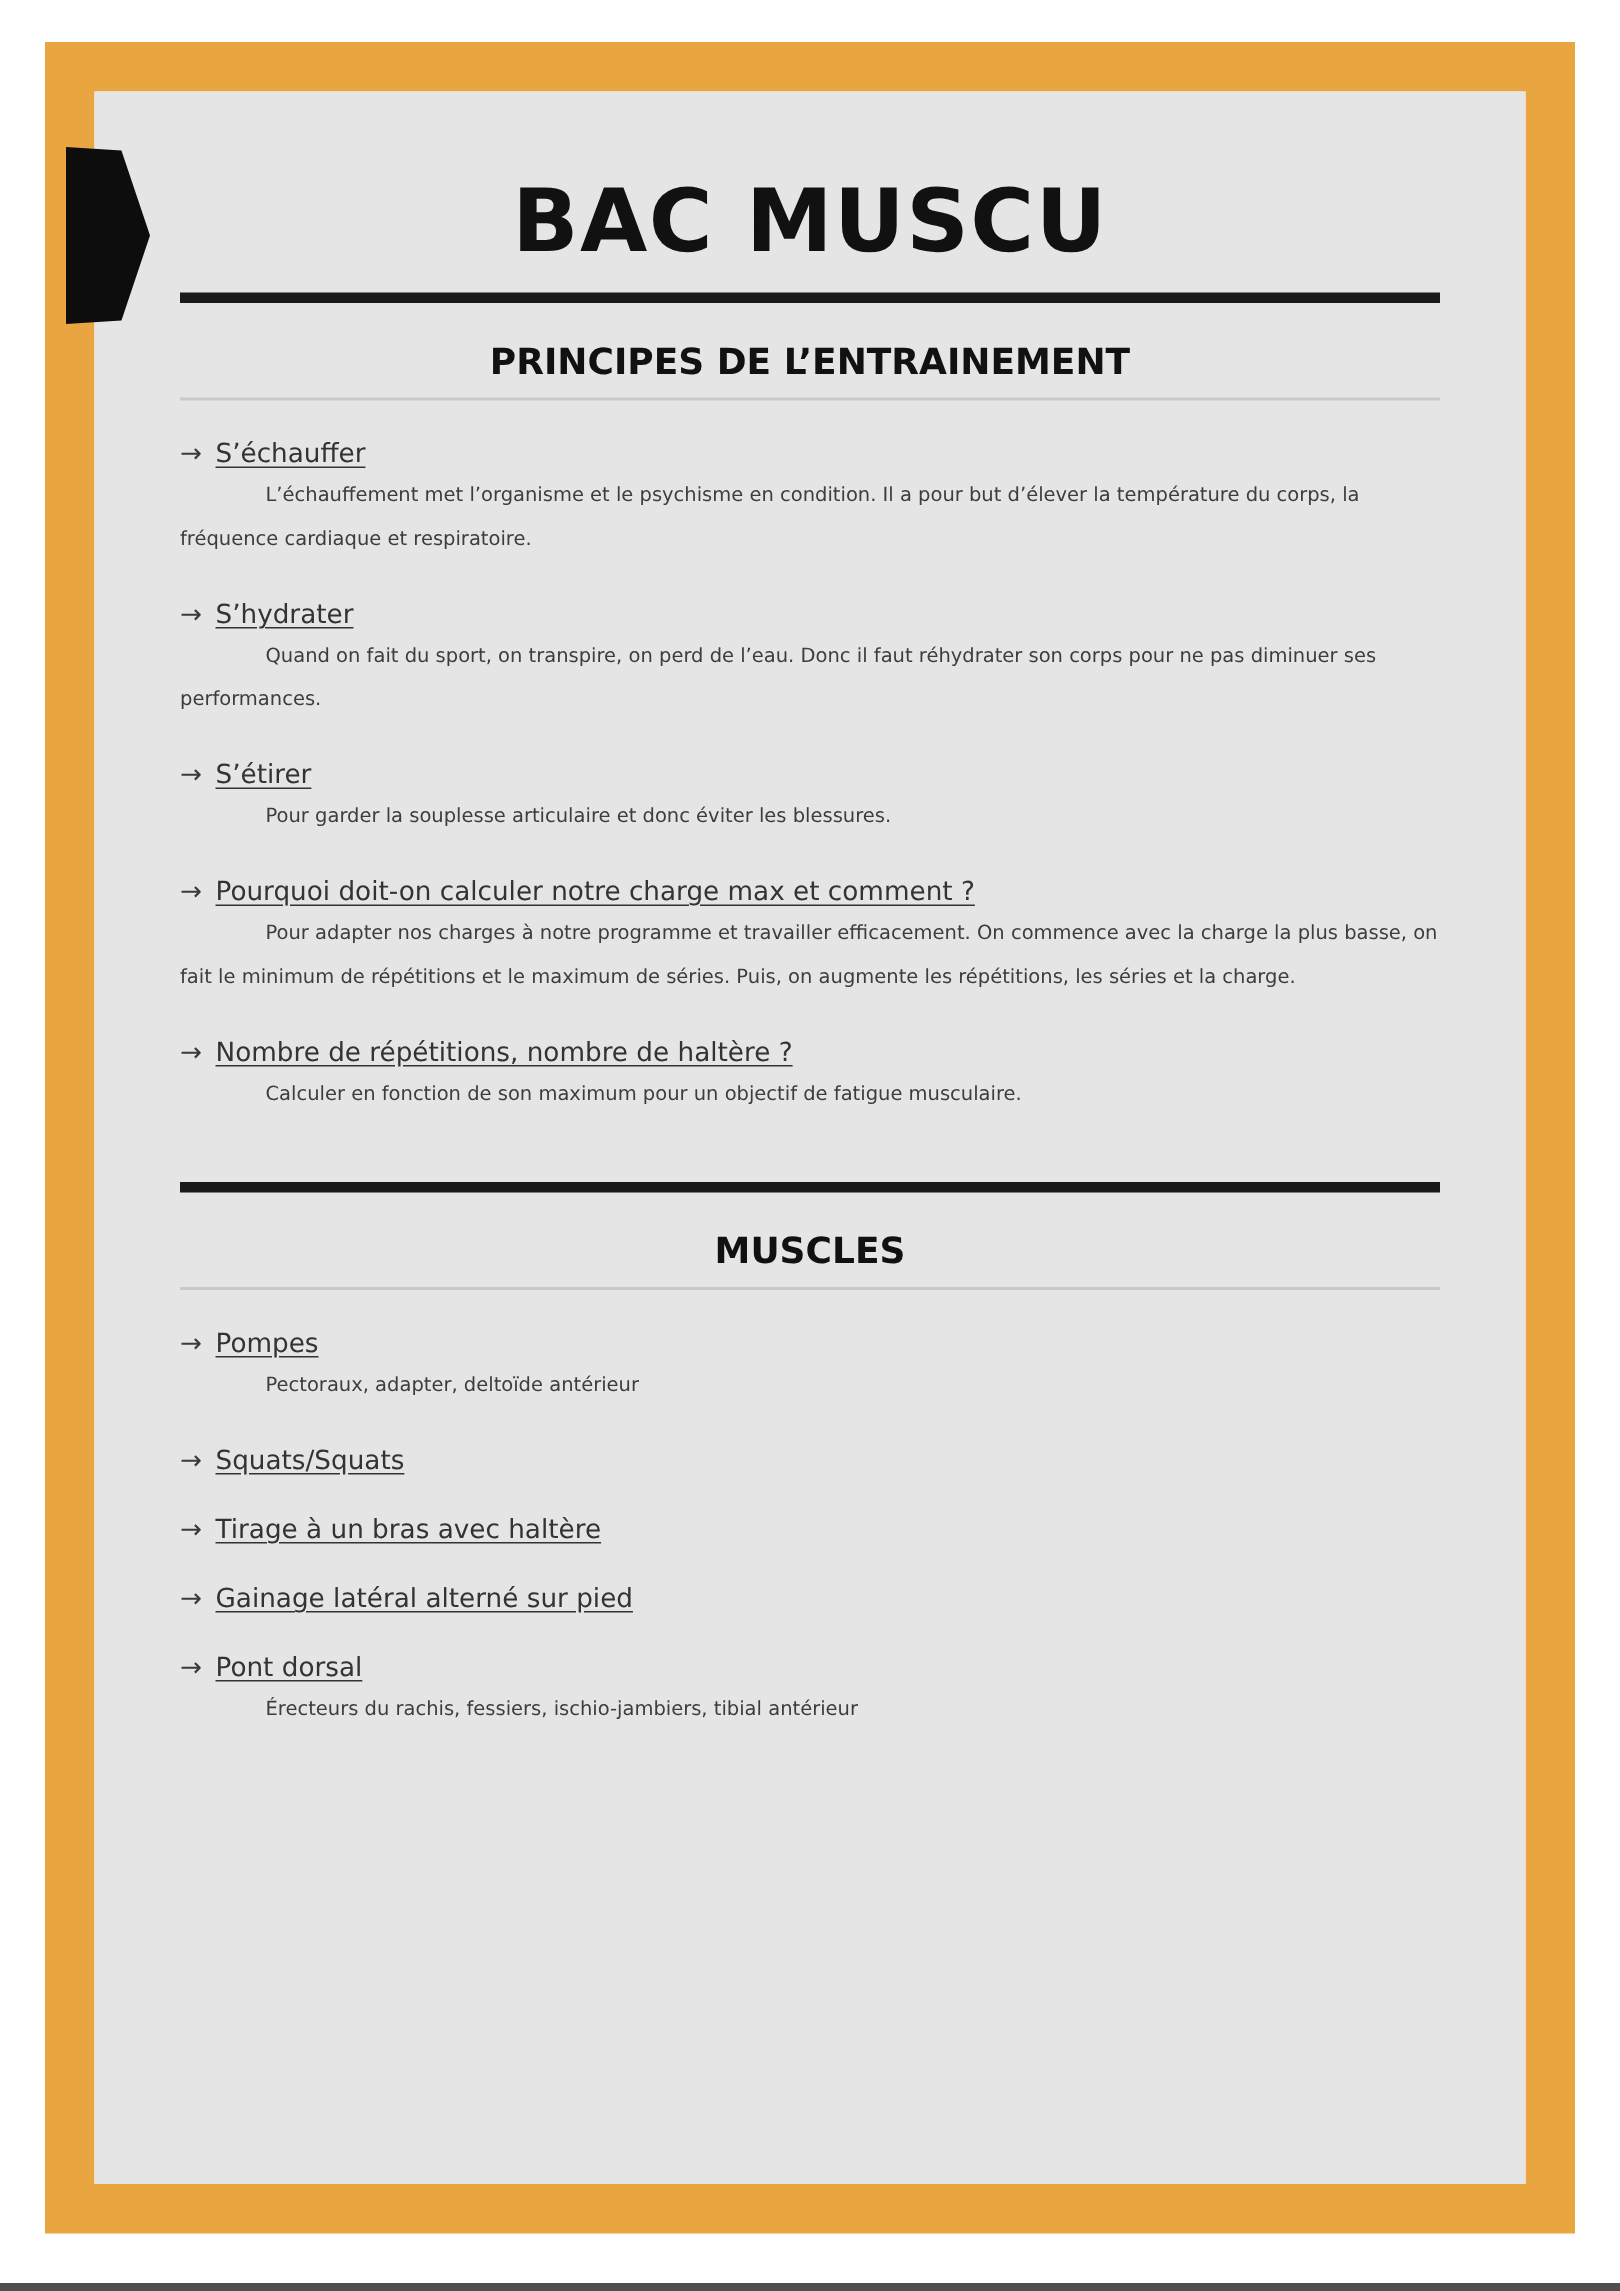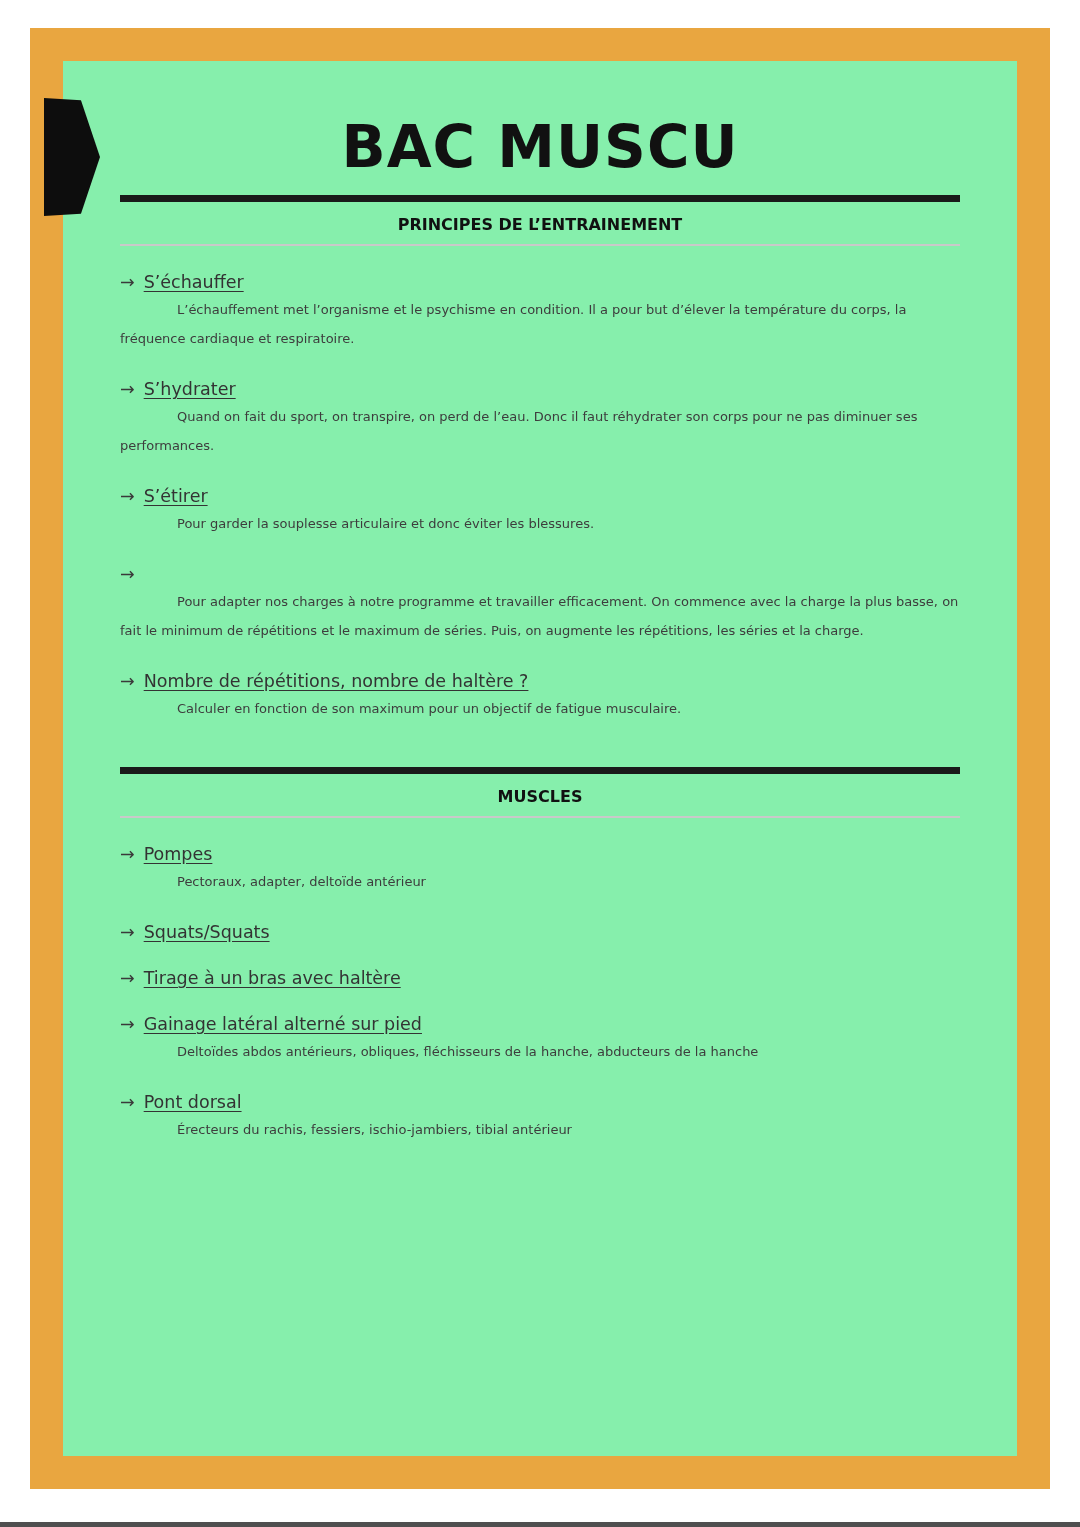--- a/index.html
+++ b/index.html
@@ -18,21 +18,21 @@
     position: absolute;
     top: 28px; left: 30px; right: 30px; bottom: 38px;
     border: 33px solid #E9A640;
     background: #ffffff;
   }
 
   
   .page {
     position: absolute;
     top: 61px; left: 63px; right: 63px; bottom: 71px;
-    background: #86efac;
+    background: #e5e5e5;
     padding: 0 57px;
   }
 
   
   .bookmark {
     position: absolute;
     left: 44px;
     top: 98px;
     width: 56px;
     height: 118px;
@@ -54,23 +54,23 @@
   section.section:first-of-type { margin-top: 14px; }
   section.section { margin-top: 44px; }
 
   .rule-thick {
     width: 100%;
     height: 7px;
     background: #1a1a1a;
   }
 
   .section-heading {
-    margin-top: 13px;
+    margin-top: 25px;
     text-align: center;
-    font-size: 16px;
+    font-size: 24px;
     font-weight: bold;
     color: #111111;
   }
 
   .rule-thin {
     margin-top: 10px;
     width: 100%;
     height: 2px;
     background: #c9c9c9;
   }
@@ -146,20 +146,21 @@
           <div class="item">
             <div class="item-head">
               <span class="arrow">→</span>
               <span class="label">S’étirer</span>
             </div>
             <p class="body">Pour garder la souplesse articulaire et donc éviter les blessures.</p>
           </div>
           <div class="item">
             <div class="item-head">
               <span class="arrow">→</span>
+              <span class="label">Pourquoi doit-on calculer notre charge max et comment ?</span>
             </div>
             <p class="body">Pour adapter nos charges à notre programme et travailler efficacement. On commence avec la charge la plus basse, on fait le minimum de répétitions et le maximum de séries. Puis, on augmente les répétitions, les séries et la charge.</p>
           </div>
           <div class="item">
             <div class="item-head">
               <span class="arrow">→</span>
               <span class="label">Nombre de répétitions, nombre de haltère ?</span>
             </div>
             <p class="body">Calculer en fonction de son maximum pour un objectif de fatigue musculaire.</p>
           </div>
@@ -187,21 +188,20 @@
             <div class="item-head">
               <span class="arrow">→</span>
               <span class="label">Tirage à un bras avec haltère</span>
             </div>
           </div>
           <div class="item">
             <div class="item-head">
               <span class="arrow">→</span>
               <span class="label">Gainage latéral alterné sur pied</span>
             </div>
-            <p class="body">Deltoïdes abdos antérieurs, obliques, fléchisseurs de la hanche, abducteurs de la hanche</p>
           </div>
           <div class="item">
             <div class="item-head">
               <span class="arrow">→</span>
               <span class="label">Pont dorsal</span>
             </div>
             <p class="body">Érecteurs du rachis, fessiers, ischio-jambiers, tibial antérieur</p>
           </div>
         </div>
       </section>

